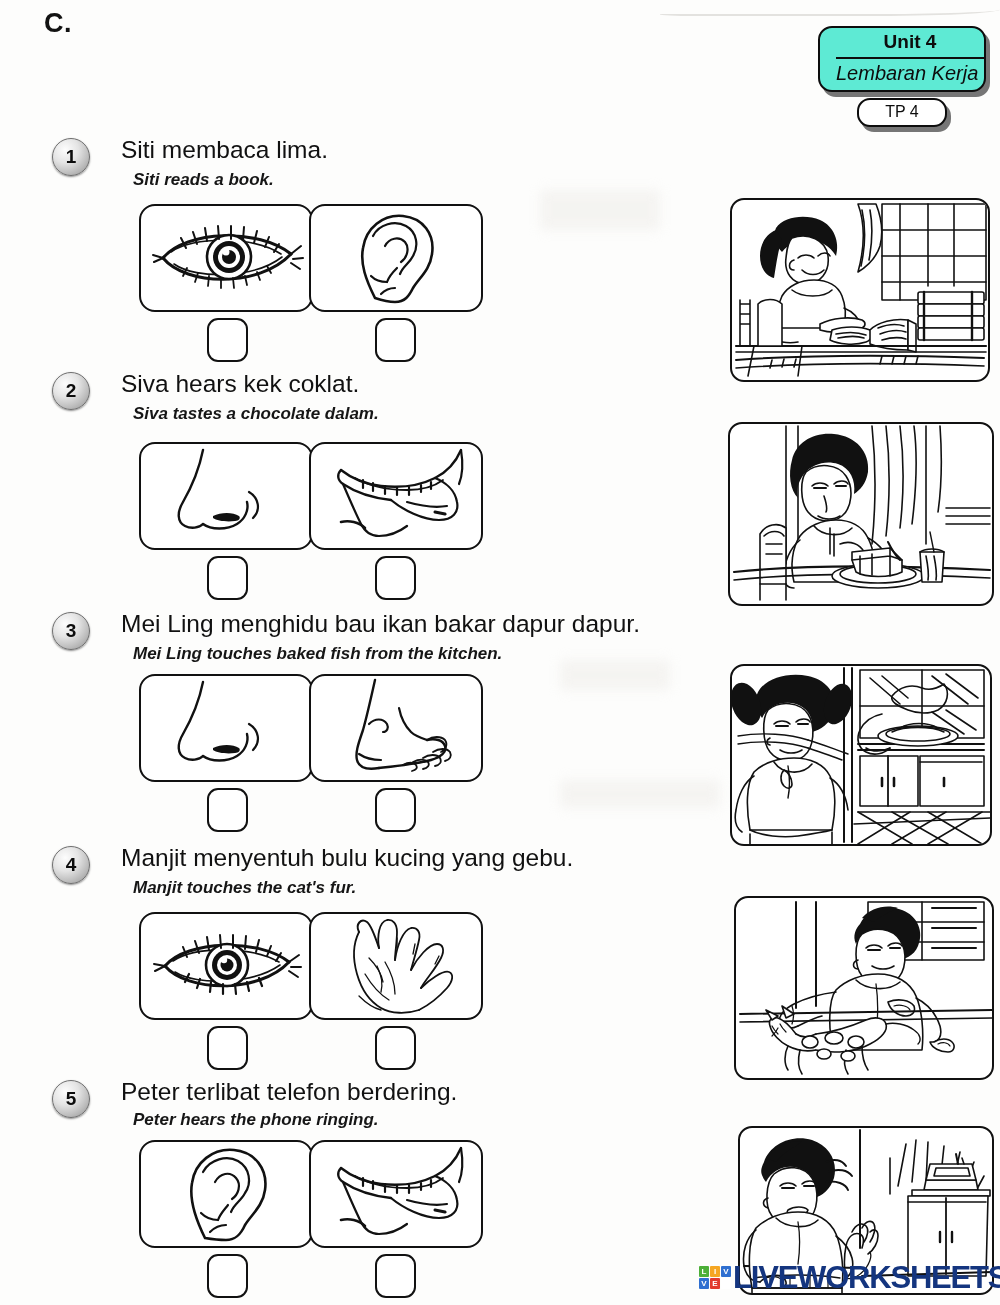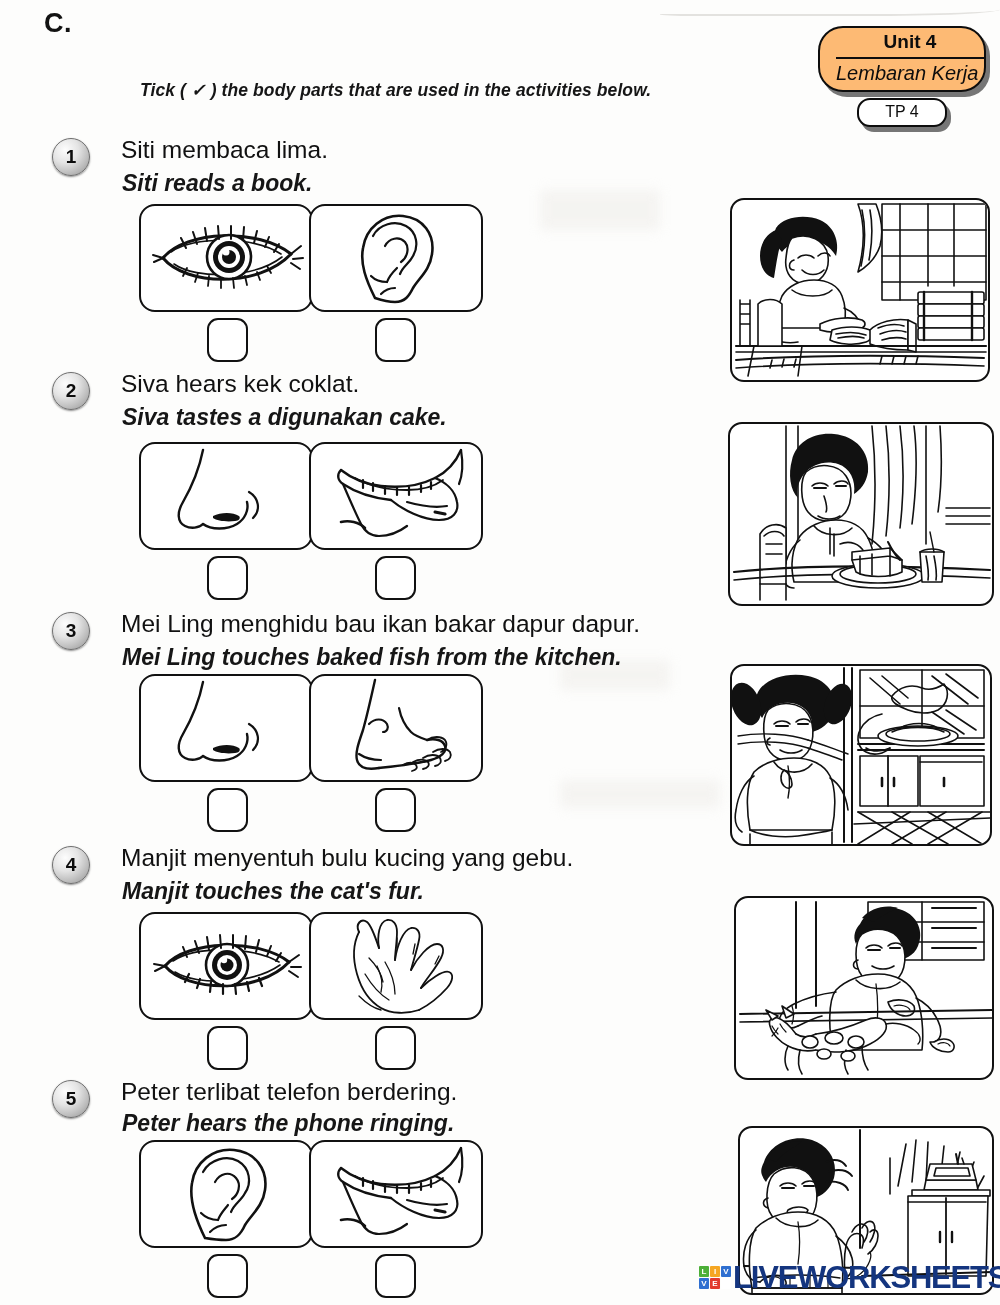--- a/index.html
+++ b/index.html
@@ -63,22 +63,22 @@
   }
   
   .badge-wrap {
     position: absolute;
     left: 818px; top: 26px;
     width: 168px;
   }
   .badge-main {
     position: relative;
     border: 2.5px solid #0d0d0d;
-    border-radius: 25px;
-    background: #fdba74;
+    border-radius: 14px;
+    background: #5eead4;
     box-shadow: 4px 5px 0 rgba(20,20,20,.58);
     overflow: hidden;
     padding-left: 16px;
   }
   .badge-unit {
     text-align: center;
     font-size: 19px;
     font-weight: bold;
     color: #0d0d0d;
     padding: 3px 0 4px;
@@ -127,22 +127,22 @@
   }
   .q-ms {
     position: absolute;
     left: 121px; top: -2px;
     font-size: 24.5px;
     color: #111;
     white-space: nowrap;
   }
   .q-en {
     position: absolute;
-    left: 122px; top: 32px;
-    font-size: 23px;
+    left: 133px; top: 32px;
+    font-size: 17px;
     font-style: italic;
     font-weight: bold;
     color: #161616;
     white-space: nowrap;
   }
   
   .opt {
     position: absolute;
     width: 170px;
     height: 104px;
@@ -212,21 +212,20 @@
 <body>
 
 <div id="page">
 
   <div class="scan-line-top"></div>
   <div class="scan-smudge" style="left:540px;top:190px;width:120px;height:40px;"></div>
   <div class="scan-smudge" style="left:560px;top:660px;width:110px;height:30px;"></div>
   <div class="scan-smudge" style="left:560px;top:780px;width:160px;height:28px;"></div>
 
   <div class="sec-letter">C.</div>
-  <div class="instr-en">Tick ( ✓ ) the body parts that are used in the activities below.</div>
 
   <div class="badge-wrap">
     <div class="badge-main">
       <div class="badge-unit">Unit 4</div>
       <div class="badge-sheet">Lembaran Kerja 3</div>
     </div>
     <div class="badge-tp">TP 4</div>
   </div>
 
   <div class="q" style="top:138px;">
@@ -311,21 +310,21 @@
           <path d="M4 168 C60 164 150 162 252 166"></path>
           <path d="M40 160 L38 168 M52 159 L50 167 M64 159 L62 167 M150 156 L148 164 M162 156 L160 164 M174 156 L172 164 M186 156 L184 164"></path>
         </g>
       </svg>
     </div>
   </div>
 
   <div class="q" style="top:372px;">
     <div class="q-num">2</div>
     <div class="q-ms">Siva hears kek coklat.</div>
-    <div class="q-en">Siva tastes a digunakan cake.</div>
+    <div class="q-en">Siva tastes a chocolate dalam.</div>
 
     <div class="opt" style="left:139px;top:70px;">
       <svg viewBox="0 0 170 104">
         <g fill="none" stroke="#111" stroke-width="2.2" stroke-linecap="round">
           <path d="M62 6 C58 26 50 44 42 58 C36 68 36 78 44 82 C50 85 58 84 62 80" stroke-width="2.4"></path>
           <path d="M62 80 C70 86 86 86 96 80 C104 75 108 66 106 58" stroke-width="2.4"></path>
           <path d="M72 72 C80 68 92 68 98 72 C100 74 98 77 94 77 C86 78 76 77 72 74Z" fill="#111" stroke="none"></path>
           <path d="M108 48 C118 54 120 66 112 74"></path>
         </g>
       </svg>

